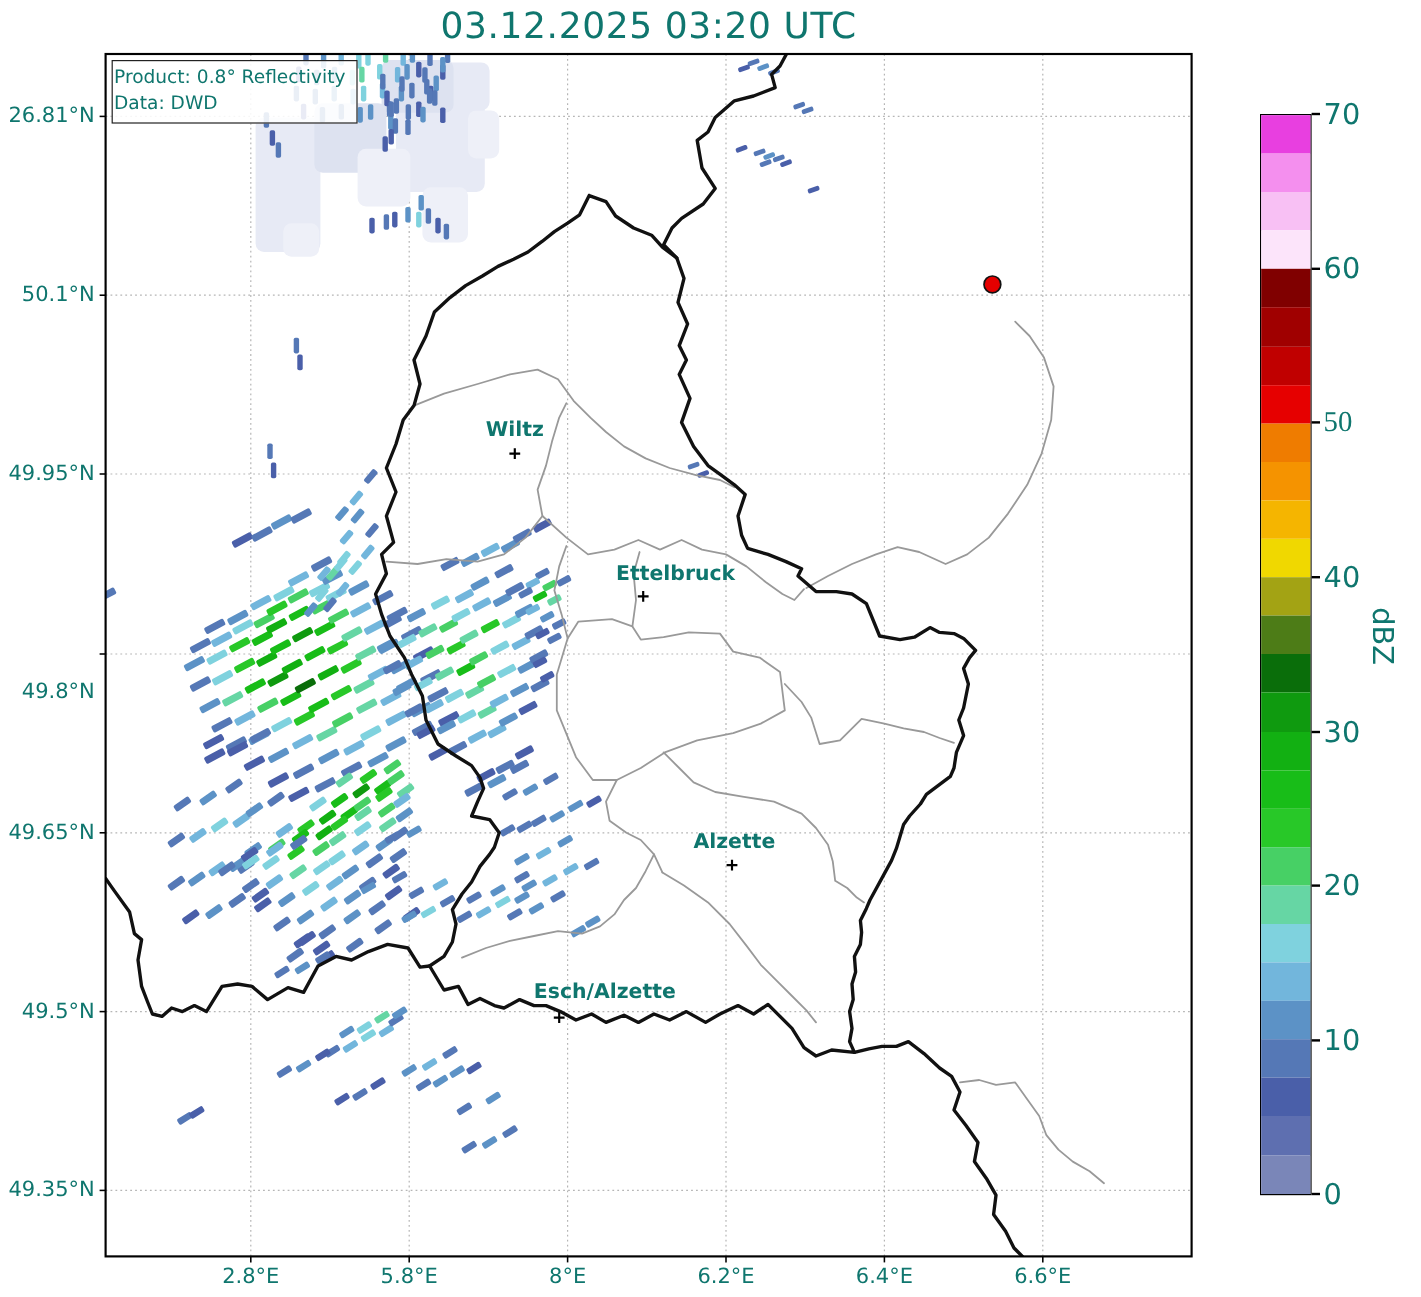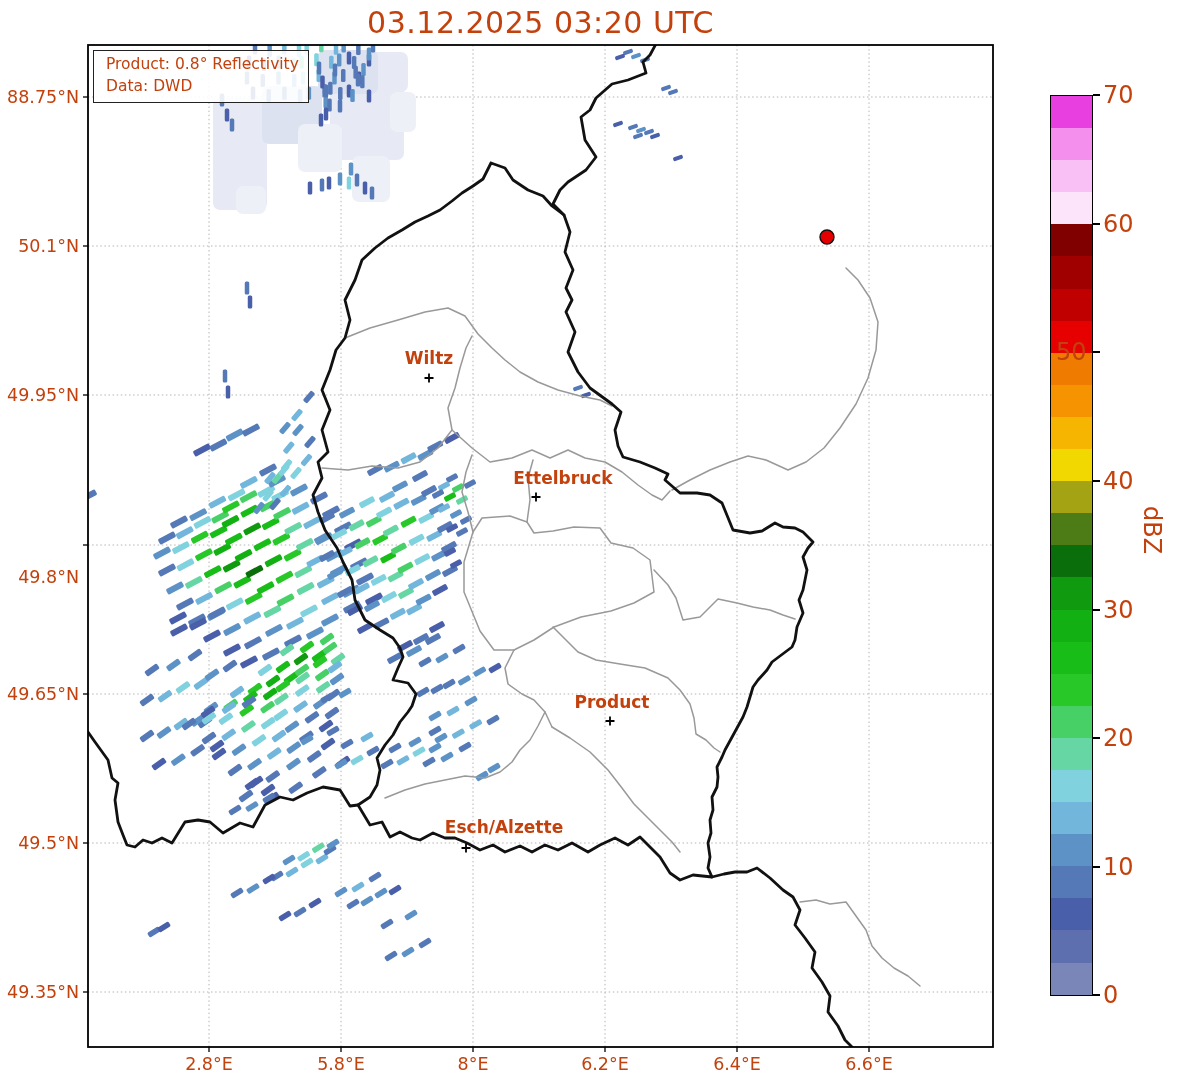--- a/index.html
+++ b/index.html
@@ -1,25 +1,25 @@
 <!DOCTYPE html>
 <html><head>
 <meta charset="utf-8">
 <style>
   html,body{margin:0;padding:0;background:#ffffff;}
   #stage{position:relative;width:1184px;height:1081px;background:#ffffff;overflow:hidden;
-         font-family:"DejaVu Sans","Liberation Sans",sans-serif;color:#c2410c;}
+         font-family:"DejaVu Sans","Liberation Sans",sans-serif;color:#0f766e;}
   #page-title{position:absolute;left:88px;top:5px;width:905px;text-align:center;
               font-size:30px;letter-spacing:.5px;}
   #map-svg{position:absolute;left:0;top:0;}
   .ytick-label{position:absolute;left:0;width:79px;text-align:right;font-size:17.5px;line-height:22px;}
   .xtick-label{position:absolute;width:100px;text-align:center;font-size:17.5px;line-height:22px;}
   .city-label{position:absolute;width:180px;text-align:center;font-size:17px;font-weight:bold;line-height:18px;}
   #product-box{position:absolute;left:93px;top:50px;background:rgba(255,255,255,.88);
-               border:1.4px solid #222;padding:3px 9px 5px 12px;font-size:15.5px;line-height:1.4;}
+               border:1.4px solid #222;padding:3px 9px 5px 1px;font-size:15.5px;line-height:1.4;}
   #colorbar{position:absolute;border:1.2px solid #000;box-sizing:border-box;}
   .cb-seg{width:100%;}
   .cb-tick-label{position:absolute;font-size:24px;line-height:30px;}
   .cb-tick-mark{position:absolute;width:7px;height:2px;background:#000;}
   #cb-axis-label{position:absolute;writing-mode:vertical-rl;font-size:24px;}
 </style>
 </head>
 <body>
 
 <div id="stage">
@@ -556,43 +556,43 @@
       <div class="cb-seg" style="height: 3.57143%; background: rgb(102, 214, 164);"></div>
       <div class="cb-seg" style="height: 3.57143%; background: rgb(127, 210, 222);"></div>
       <div class="cb-seg" style="height: 3.57143%; background: rgb(114, 182, 220);"></div>
       <div class="cb-seg" style="height: 3.57143%; background: rgb(92, 146, 198);"></div>
       <div class="cb-seg" style="height: 3.57143%; background: rgb(85, 120, 182);"></div>
       <div class="cb-seg" style="height: 3.57143%; background: rgb(74, 95, 169);"></div>
       <div class="cb-seg" style="height: 3.57143%; background: rgb(94, 111, 176);"></div>
       <div class="cb-seg" style="height: 3.57143%; background: rgb(122, 134, 184);"></div>
     </div>
   <div id="cb-axis-label" style="left: 1138px; top: 505.5px;">dBZ</div>
-<div class="ytick-label" style="top: 86px;">88.75°N</div>
+<div class="ytick-label" style="top: 86px;">26.81°N</div>
     <div class="ytick-label" style="top: 235px;">50.1°N</div>
     <div class="ytick-label" style="top: 384px;">49.95°N</div>
     <div class="ytick-label" style="top: 534px; margin-top: 32px;">49.8°N</div>
     <div class="ytick-label" style="top: 683px;">49.65°N</div>
     <div class="ytick-label" style="top: 832px;">49.5°N</div>
     <div class="ytick-label" style="top: 981px;">49.35°N</div>
     <div class="xtick-label" style="left: 159px; top: 1053px;">2.8°E</div>
     <div class="xtick-label" style="left: 291px; top: 1053px;">5.8°E</div>
     <div class="xtick-label" style="left: 423px; top: 1053px;">8°E</div>
     <div class="xtick-label" style="left: 555px; top: 1053px;">6.2°E</div>
     <div class="xtick-label" style="left: 687px; top: 1053px;">6.4°E</div>
     <div class="xtick-label" style="left: 819px; top: 1053px;">6.6°E</div>
     <div class="city-label" style="left: 339px; top: 349px;">Wiltz</div>
     <div class="city-label" style="left: 473px; top: 469px;">Ettelbruck</div>
-    <div class="city-label" style="left: 522px; top: 693px;">Product</div>
+    <div class="city-label" style="left: 522px; top: 693px;">Alzette</div>
     <div class="city-label" style="left: 414px; top: 818px;">Esch/Alzette</div>
     <div class="cb-tick-mark" style="left: 1093px; top: 94px;"></div>
     <div class="cb-tick-label" style="left: 1103px; top: 80px;">70</div>
     <div class="cb-tick-mark" style="left: 1093px; top: 223px;"></div>
     <div class="cb-tick-label" style="left: 1103px; top: 209px;">60</div>
     <div class="cb-tick-mark" style="left: 1093px; top: 351px;"></div>
-    <div class="cb-tick-label" style="left: 1056px; top: 337px;">50</div>
+    <div class="cb-tick-label" style="left: 1103px; top: 337px; font-family: Liberation Serif, serif;">50</div>
     <div class="cb-tick-mark" style="left: 1093px; top: 480px;"></div>
     <div class="cb-tick-label" style="left: 1103px; top: 466px;">40</div>
     <div class="cb-tick-mark" style="left: 1093px; top: 609px;"></div>
     <div class="cb-tick-label" style="left: 1103px; top: 595px;">30</div>
     <div class="cb-tick-mark" style="left: 1093px; top: 737px;"></div>
     <div class="cb-tick-label" style="left: 1103px; top: 723px;">20</div>
     <div class="cb-tick-mark" style="left: 1093px; top: 866px;"></div>
     <div class="cb-tick-label" style="left: 1103px; top: 852px;">10</div>
     <div class="cb-tick-mark" style="left: 1093px; top: 994px;"></div>
     <div class="cb-tick-label" style="left: 1103px; top: 980px;">0</div>

